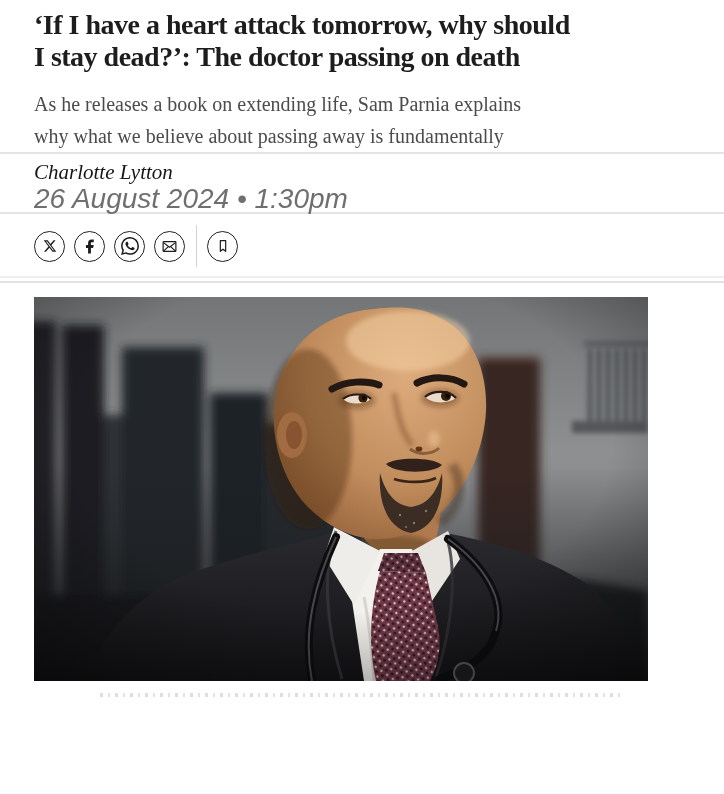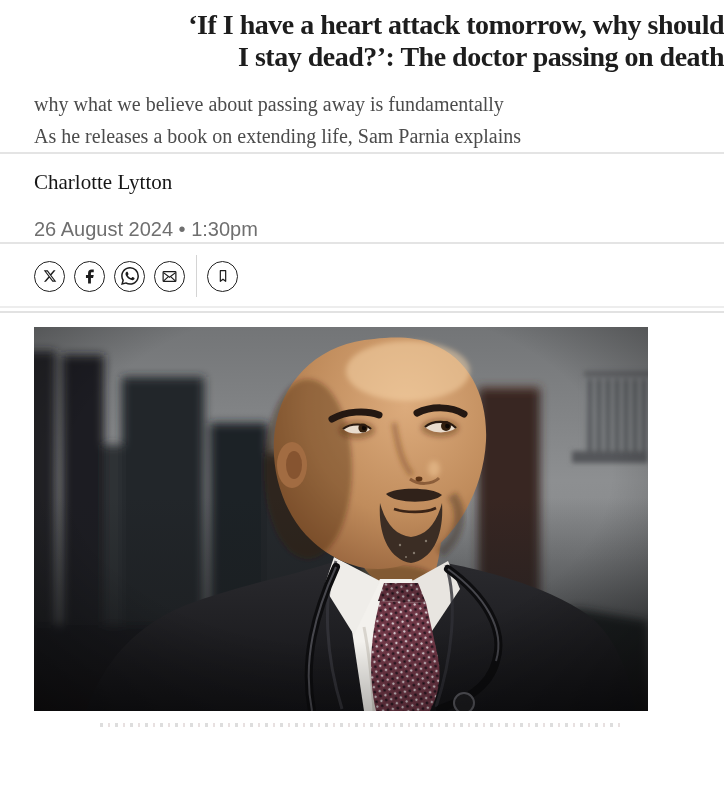--- a/index.html
+++ b/index.html
@@ -6,39 +6,39 @@
   body{
     width:724px;height:794px;overflow:hidden;background:#ffffff;
     font-family:"Liberation Serif","DejaVu Serif",serif;
     position:relative;
   }
   .inset{padding-left:34px;}
   h1.headline{
     margin:0;padding:9px 0 0 0;
     font-family:"Liberation Serif","DejaVu Serif",serif;
     font-weight:700;font-size:28px;line-height:32px;
-    letter-spacing:-0.5px;color:#1d1d1d;text-align:right;
+    letter-spacing:-0.5px;color:#1d1d1d;
   }
   h1.headline span{display:block;white-space:nowrap;}
   .standfirst{
     margin:15px 0 0 0;
     font-size:20px;line-height:32px;color:#4b4b4b;font-weight:400;
   }
   .standfirst span{display:block;white-space:nowrap;}
   hr.rule{border:0;border-top:2px solid #e4e4e4;margin:0;width:724px;}
   .rule-1{margin-top:23px;}
-  .byline-block{padding-top:15px;}
+  .byline-block{padding-top:5px;font-style:italic;}
   .author{
     display:inline-block;color:#161616;font-size:21px;line-height:26px;
     text-decoration:none;cursor:pointer;
   }
   .pubdate{
-    margin-top:21px;
+    margin-top:1px;
     font-family:"Liberation Sans","DejaVu Sans",sans-serif;
-    font-size:20px;line-height:26px;color:#6f6f6f;
+    font-size:28px;line-height:26px;color:#6f6f6f;
   }
   .rule-2{margin-top:22px;}
   .share-row{
     margin-top:11px;height:42px;
     display:flex;align-items:center;
   }
   button.ring{
     width:31px;height:31px;box-sizing:border-box;
     border:1.6px solid #202020;border-radius:50%;
     background:#fff;margin:0 9px 0 0;padding:0;
@@ -60,22 +60,22 @@
 <body>
 
 <main>
 
   <div class="inset">
     <h1 class="headline">
       <span>‘If I have a heart attack tomorrow, why should</span>
       <span>I stay dead?’: The doctor passing on death</span>
     </h1>
     <p class="standfirst">
+      <span>As he releases a book on extending life, Sam Parnia explains</span>
       <span>why what we believe about passing away is fundamentally</span>
-      <span>As he releases a book on extending life, Sam Parnia explains</span>
     </p>
   </div>
 
   <hr class="rule rule-1">
 
   <div class="inset byline-block">
     <a class="author">Charlotte Lytton</a>
     <div class="pubdate">26 August 2024 • 1:30pm</div>
   </div>
 

